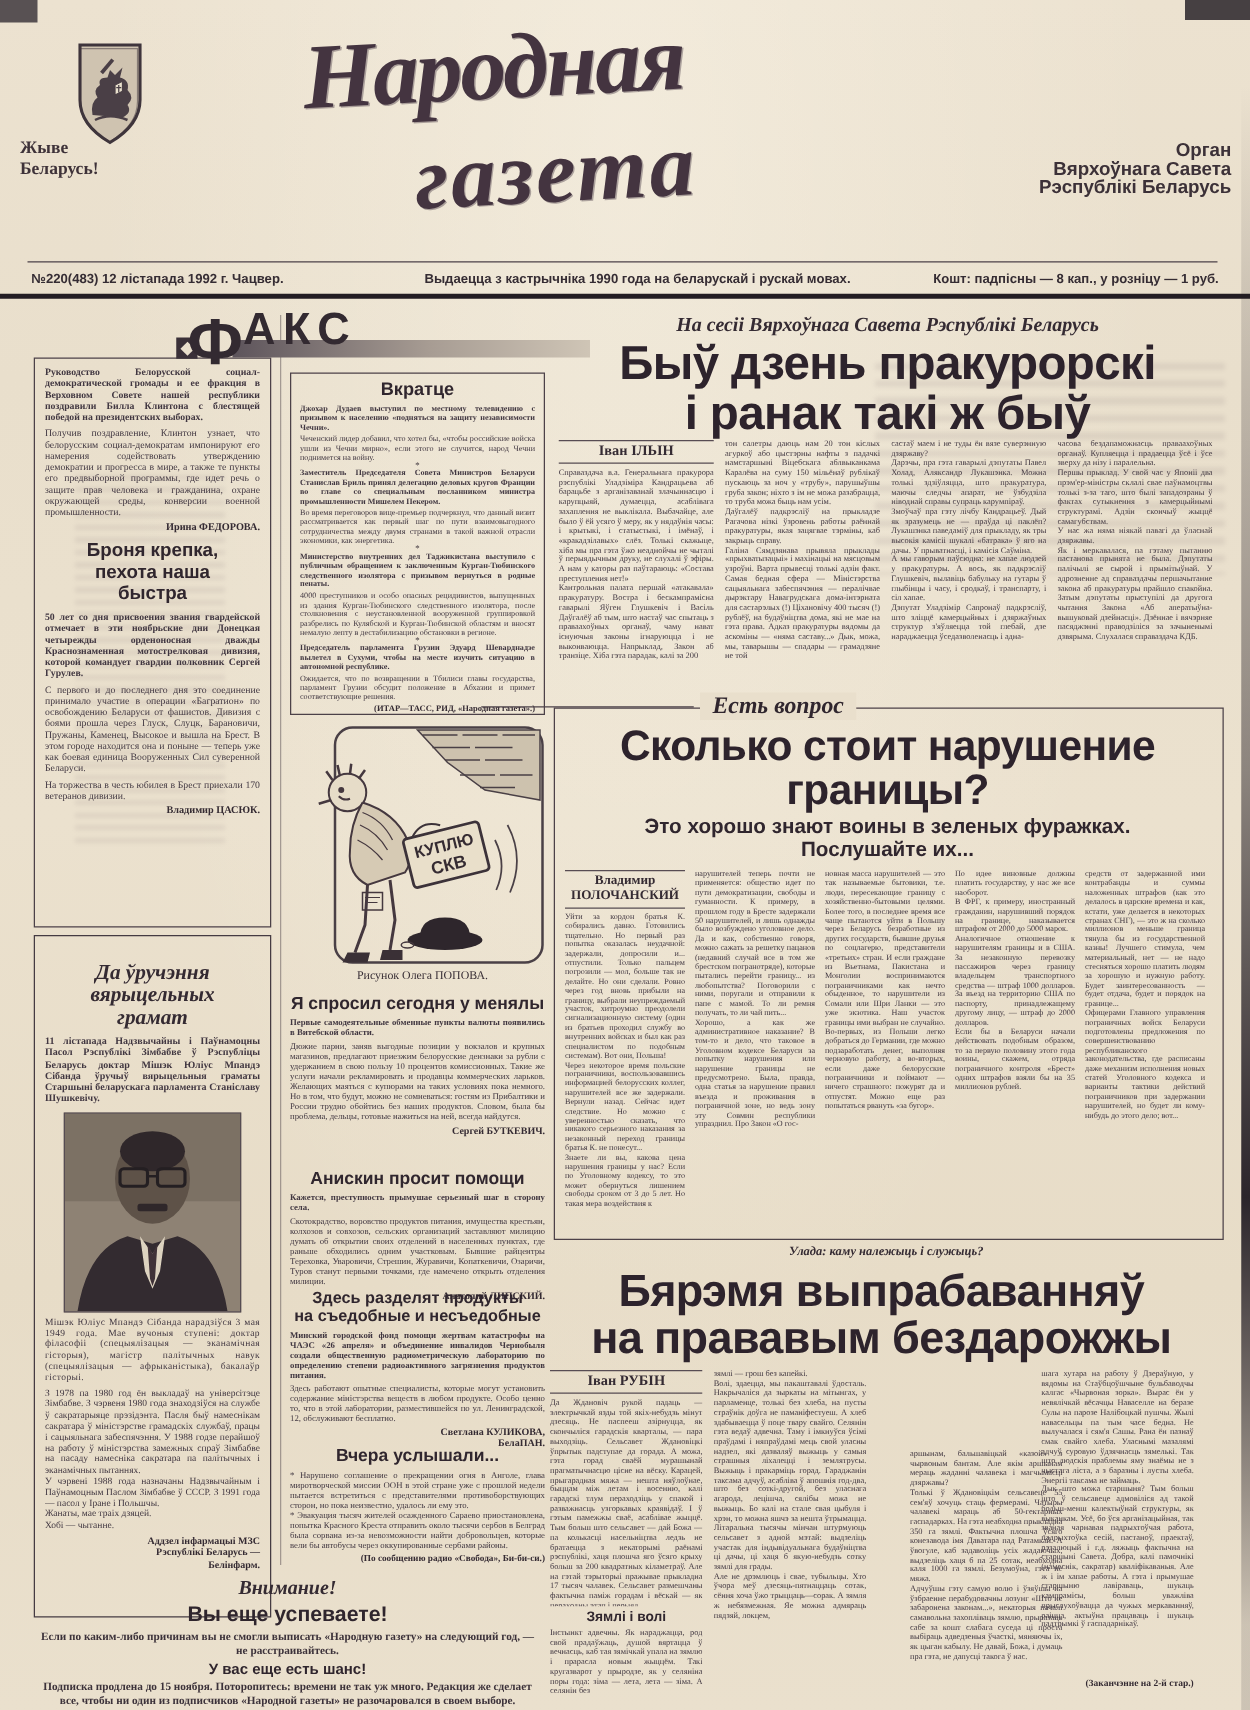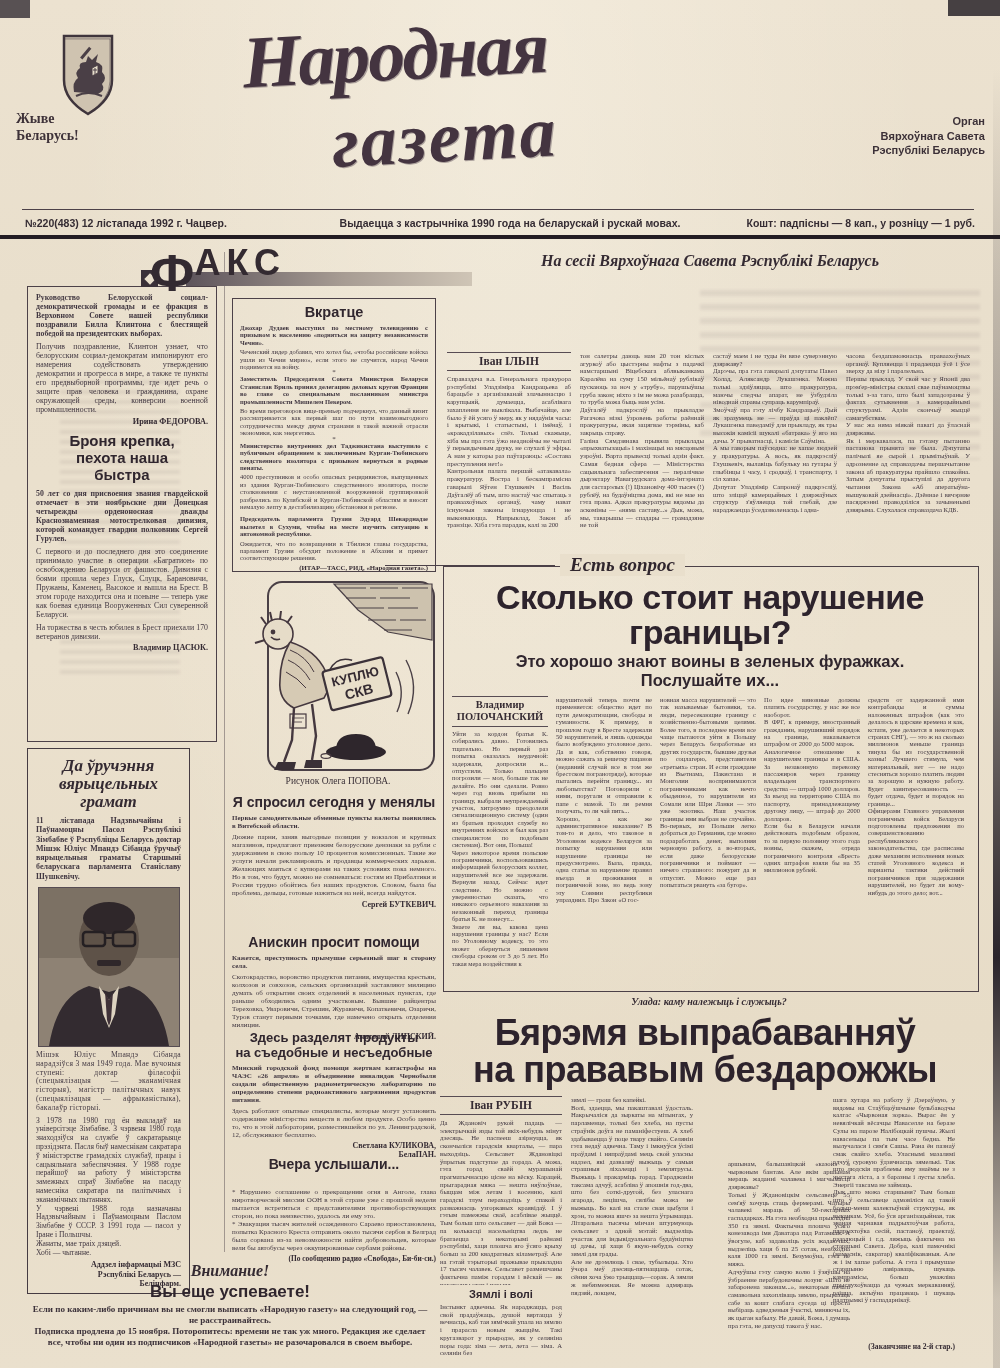--- a/index.html
+++ b/index.html
@@ -54,21 +54,21 @@
     </svg>
   </div>
   <div class="abs serif bold pre" style="left:16px;top:110px;width:110px;font-size:14px;line-height:17px;color:#3e3239;">Жыве
 Беларусь!</div>
 
   <div class="abs" style="left:235px;top:2px;width:500px;height:200px;transform:rotate(-3deg);">
     <div class="abs serif ital bold" style="left:10px;top:6px;font-size:74px;color:#443440;letter-spacing:-2px;text-shadow:1px 1px 0 #44344066;">Народная</div>
     <div class="abs serif ital bold" style="left:95px;top:92px;font-size:72px;color:#443440;letter-spacing:2px;text-shadow:1px 1px 0 #44344066;">газета</div>
   </div>
 
-  <div class="abs sans bold rt pre" style="left:780px;top:114px;width:205px;font-size:11px;line-height:14.5px;color:#3c3138;">Орган
+  <div class="abs sans bold rt pre" style="left:780px;top:114px;width:205px;font-size:15px;line-height:14.5px;color:#3c3138;">Орган
 Вярхоўнага Савета
 Рэспублікі Беларусь</div>
 
   <div class="abs rule" style="left:22px;top:209px;width:952px;height:1.3px;"></div>
   <div class="abs sans bold" style="left:25px;top:217px;width:330px;font-size:10.5px;color:#352c33;">№220(483) 12 лістапада 1992 г. Чацвер.</div>
   <div class="abs sans bold ctr" style="left:300px;top:217px;width:420px;font-size:10.5px;color:#352c33;">Выдаецца з кастрычніка 1990 года на беларускай і рускай мовах.</div>
   <div class="abs sans bold rt" style="left:680px;top:217px;width:295px;font-size:10.5px;color:#352c33;">Кошт: падпісны — 8 кап., у розніцу — 1 руб.</div>
   <div class="abs" style="left:0;top:235px;width:1000px;height:4px;background:#231d23;"></div>
 
   <div class="abs rule" style="left:224px;top:252px;width:1px;height:1000px;opacity:.45;"></div>
@@ -79,21 +79,21 @@
     <div class="auth" style="font-size:8.2px;margin:3px 0 6px;">Ирина ФЕДОРОВА.</div>
     <div class="subhd pre" style="font-size:15px;line-height:17px;margin:4px 0 6px;">Броня крепка,
 пехота наша
 быстра</div>
     <div class="col lead" style="font-size:7.8px;line-height:9px;">50 лет со дня присвоения звания гвардейской отмечает в эти ноябрьские дни Донецкая четырежды орденоносная дважды Краснознаменная мотострелковая дивизия, которой командует гвардии полковник Сергей Гурулев.</div>
     <div class="col" style="font-size:7.8px;line-height:9px;margin-top:4px;">С первого и до последнего дня это соединение принимало участие в операции «Багратион» по освобождению Беларуси от фашистов. Дивизия с боями прошла через Глуск, Слуцк, Барановичи, Пружаны, Каменец, Высокое и вышла на Брест. В этом городе находится она и поныне — теперь уже как боевая единица Вооруженных Сил суверенной Беларуси.</div>
     <div class="col" style="font-size:7.8px;line-height:9px;margin-top:4px;">На торжества в честь юбилея в Брест приехали 170 ветеранов дивизии.</div>
     <div class="auth" style="font-size:8.2px;margin-top:2px;">Владимир ЦАСЮК.</div>
   </div>
 
-  <div class="abs" style="left:27px;top:748px;width:163px;height:546px;border:1.6px solid #453b42;padding:6px 8px;box-sizing:border-box;overflow:hidden;">
+  <div class="abs" style="left:27px;top:748px;width:190px;height:546px;border:1.6px solid #453b42;padding:18px 8px;box-sizing:border-box;overflow:hidden;">
     <div class="serif ital bold ctr pre" style="font-size:17px;line-height:18px;color:#342a32;margin:2px 0 5px;">Да ўручэння
 вярыцельных
 грамат</div>
     <div class="col lead" style="font-size:8px;line-height:9.3px;">11 лістапада Надзвычайны і Паўнамоцны Пасол Рэспублікі Зімбабве ў Рэспубліцы Беларусь доктар Мішэк Юліус Мпандэ Сібанда ўручыў вярыцельныя граматы Старшыні беларускага парламента Станіславу Шушкевічу.</div>
     <div style="width:140px;height:158px;margin:6px auto 4px;background:#9d9183;border:1px solid #564c52;position:relative;overflow:hidden;">
       <svg width="140" height="158" viewBox="0 0 140 158">
         <rect width="140" height="158" fill="#8e8274"></rect>
         <rect x="0" y="0" width="140" height="70" fill="#7c7164"></rect>
         <ellipse cx="70" cy="52" rx="30" ry="36" fill="#5e5248"></ellipse>
         <ellipse cx="70" cy="30" rx="26" ry="16" fill="#2f272a"></ellipse>
@@ -198,34 +198,37 @@
   <div class="abs" style="left:232px;top:1030px;width:204px;">
     <div class="subhd pre" style="font-size:13px;line-height:15px;margin-bottom:4px;">Здесь разделят продукты
 на съедобные и несъедобные</div>
     <div class="col lead" style="font-size:7px;line-height:8px;">Минский городской фонд помощи жертвам катастрофы на ЧАЭС «26 апреля» и объединение инвалидов Чернобыля создали общественную радиометрическую лабораторию по определению степени радиоактивного загрязнения продуктов питания.</div>
     <div class="col" style="font-size:7px;line-height:8px;margin-top:3px;">Здесь работают опытные специалисты, которые могут установить содержание міністэрства веществ в любом продукте. Особо ценно то, что в этой лаборатории, разместившейся по ул. Ленинградской, 12, обслуживают бесплатно.</div>
     <div class="auth pre" style="font-size:8px;line-height:9.4px;margin-top:2px;">Светлана КУЛИКОВА,
 БелаПАН.</div>
   </div>
 
   <div class="abs" style="left:232px;top:1156px;width:204px;">
-    <div class="subhd" style="font-size:14px;margin-bottom:16px;">Вчера услышали...</div>
+    <div class="subhd" style="font-size:14px;margin-bottom:4px;">Вчера услышали...</div>
     <div class="col" style="font-size:7px;line-height:8px;margin-top:3px;">* Нарушено соглашение о прекращении огня в Анголе, глава миротворческой миссии ООН в этой стране уже с прошлой недели пытается встретиться с представителями противоборствующих сторон, но пока неизвестно, удалось ли ему это.</div>
     <div class="col" style="font-size:7px;line-height:8px;">* Эвакуация тысяч жителей осажденного Сараево приостановлена, попытка Красного Креста отправить около тысячи сербов в Белград была сорвана из-за невозможности найти добровольцев, которые вели бы автобусы через оккупированные сербами районы.</div>
     <div class="auth" style="font-size:7.4px;margin-top:2px;">(По сообщению радио «Свобода», Би-би-си.)</div>
   </div>
 
   <div class="abs ctr" style="left:30px;top:1262px;width:400px;">
     <div class="serif ital bold" style="font-size:16px;color:#342a32;">Внимание!</div>
     <div class="sans bold" style="font-size:17px;color:#2f252d;margin:2px 0;">Вы еще успеваете!</div>
     <div class="serif bold" style="font-size:9px;line-height:11px;">Если по каким-либо причинам вы не смогли выписать «Народную газету» на следующий год, — не расстраивайтесь.</div>
+    <div class="sans bold" style="font-size:12px;margin:2px 0;color:#2f252d;">У вас еще есть шанс!</div>
     <div class="serif bold" style="font-size:9px;line-height:11px;">Подписка продлена до 15 ноября. Поторопитесь: времени не так уж много. Редакция же сделает все, чтобы ни один из подписчиков «Народной газеты» не разочаровался в своем выборе.</div>
   </div>
 
   <div class="abs kicker" style="left:445px;top:252px;width:530px;font-size:16px;">На сесіі Вярхоўнага Савета Рэспублікі Беларусь</div>
+  <div class="abs headline pre" style="left:445px;top:272px;width:530px;font-size:38px;">Быў дзень пракурорскі
+і ранак такі ж быў</div>
 
   <div class="abs" style="left:447px;top:352px;width:124px;height:204px;">
     <div class="byline serif" style="font-size:11.5px;margin-bottom:4px;">Іван ІЛЬІН</div>
     <div class="col" style="height:170px;">Справаздача в.а. Генеральнага пракурора рэспублікі Уладзіміра Кандрацьева аб барацьбе з арганізаванай злачыннасцю і карупцыяй, думаецца, асаблівага захаплення не выклікала. Выбачайце, але было ў ёй усяго ў меру, як у нядаўнія часы: і крытыкі, і статыстыкі, і імёнаў, і «кракадзілавых» слёз. Толькі скажыце, хіба мы пра гэта ўжо неаднойчы не чыталі ў перыядычным друку, не слухалі ў эфіры. А нам у каторы раз паўтараюць: «Состава преступления нет!»
 Кантрольная палата першай «атакавала» пракуратуру. Востра і бескампрамісна гаварылі Яўген Глушкевіч і Васіль Даўгалёў аб тым, што настаў час спытаць з праваахоўных органаў, чаму нават існуючыя законы ігнаруюцца і не выконваюцца. Напрыклад, Закон аб транзіце. Хіба гэта парадак, калі за 200</div>
   </div>
   <div class="abs col" style="left:580px;top:352px;width:124px;height:204px;">тон салетры даюць нам 20 тон кіслых агуркоў або цыстэрны нафты з падачкі намстаршыні Віцебскага аблвыканкама Каралёва на суму 150 мільёнаў рублікаў пускаюць за ноч у «трубу», парушыўшы груба закон; ніхто з ім не можа разабрацца, то труба можа быць нам усім.
 Даўгалёў падкрэсліў на прыкладзе Рагачова нізкі ўзровень работы раённай пракуратуры, якая зацягвае тэрміны, каб закрыць справу.
 Галіна Сямдзянава прывяла прыклады «прыхватызацыі» і махінацыі на мясцовым узроўні. Варта прывесці толькі адзін факт. Самая бедная сфера — Міністэрства сацыяльнага забеспячэння — пералічвае дырэктару Навагрудскага дома-інтэрната для састарэлых (!) Ціхановічу 400 тысяч (!) рублёў, на будаўніцтва дома, які не мае на гэта права. Адказ пракуратуры вядомы да аскоміны — «няма саставу...» Дык, можа, мы, таварышы — спадары — грамадзяне не той</div>
   <div class="abs col" style="left:713px;top:352px;width:124px;height:204px;">састаў маем і не туды ён вязе суверэнную дзяржаву?

